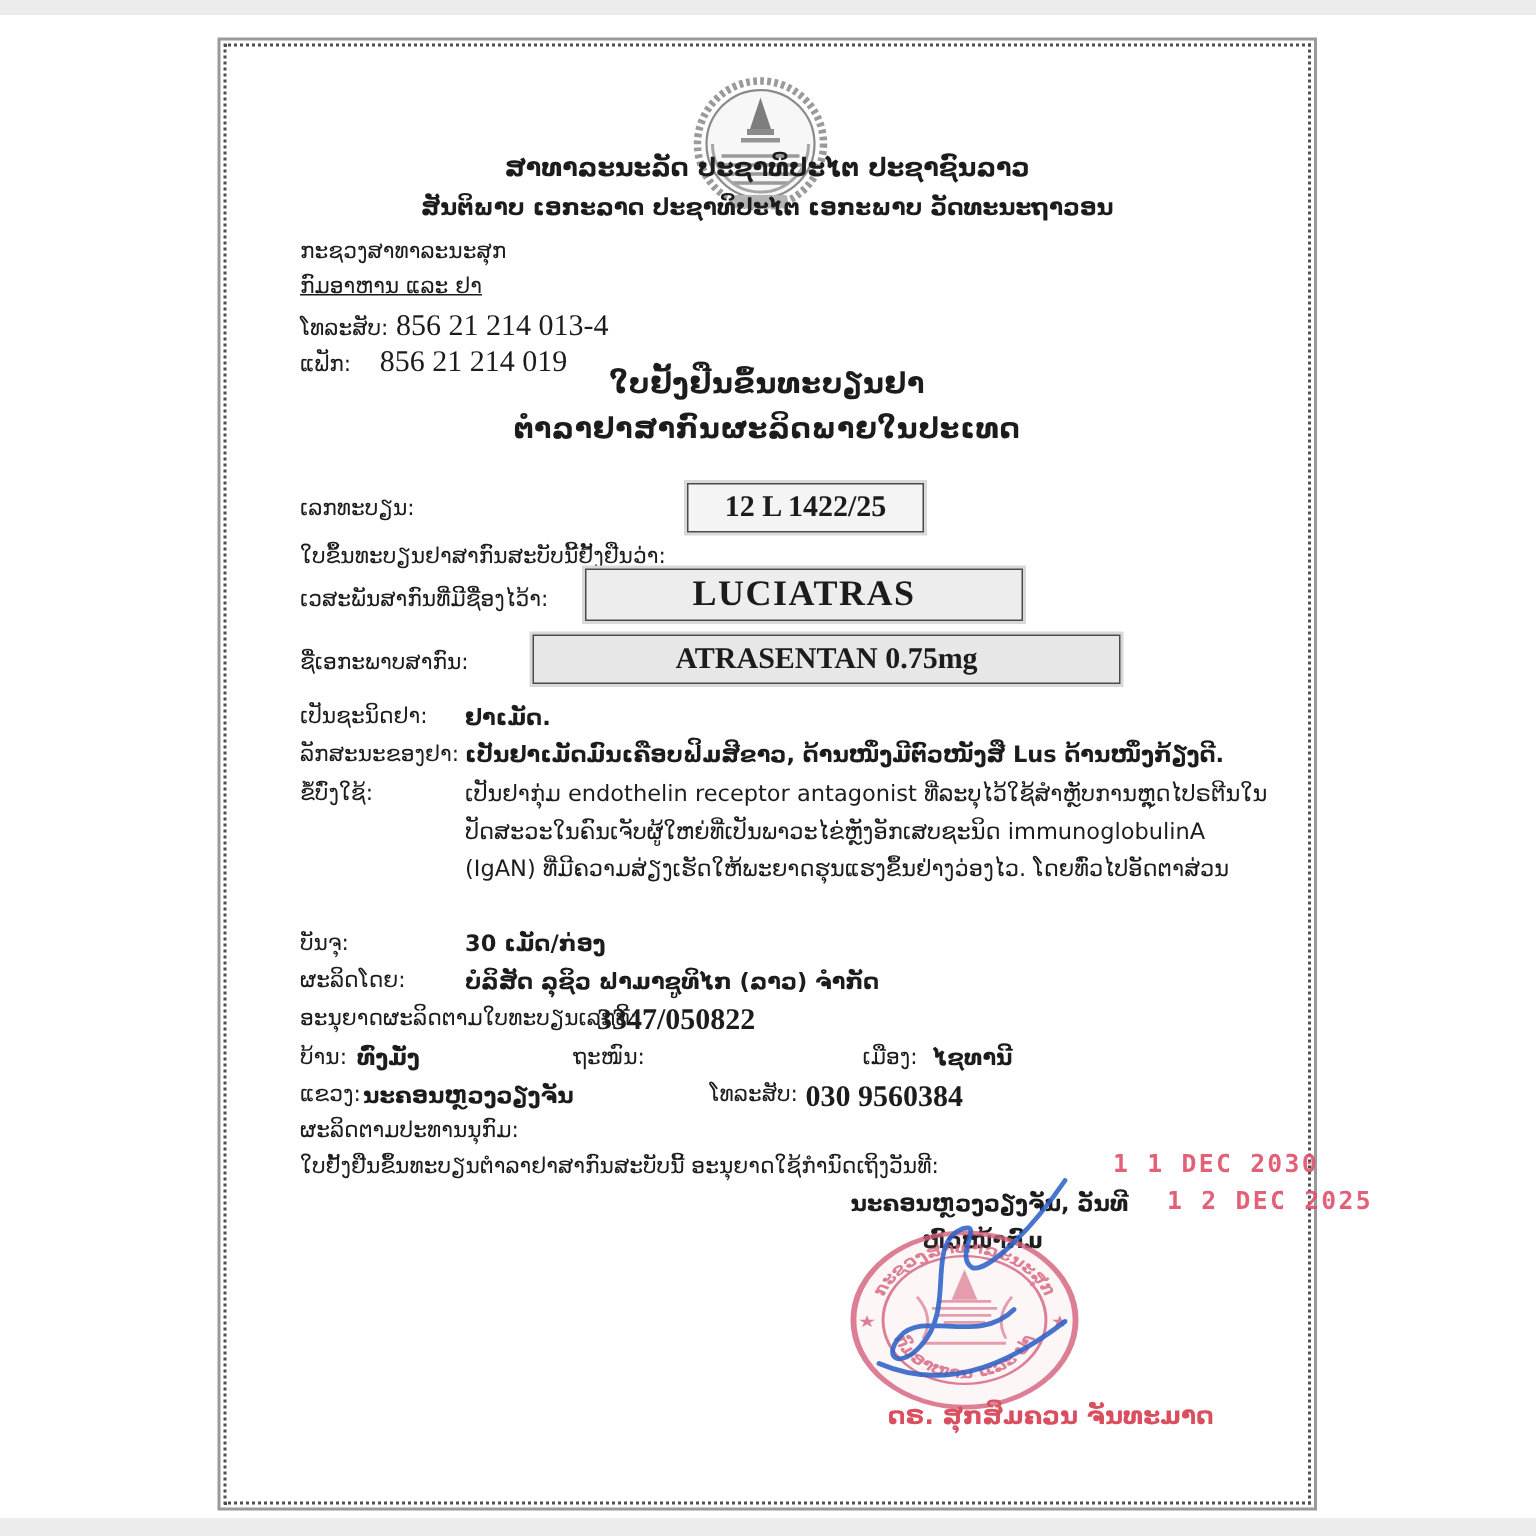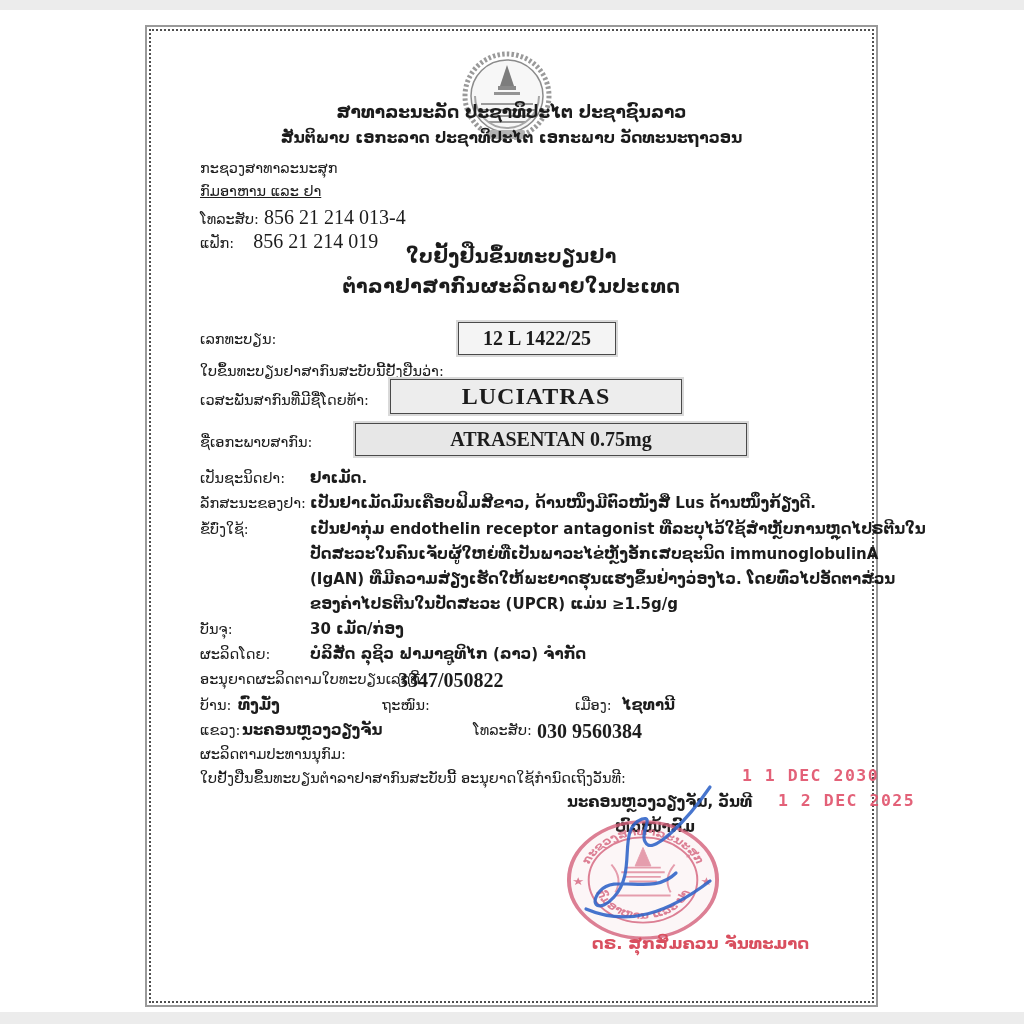--- a/index.html
+++ b/index.html
@@ -8,21 +8,21 @@
   #canvas{position:relative;width:1024px;height:1024px;background:#ffffff;}
   .abs{position:absolute;}
   .band{left:0;width:1024px;background:#ececec;}
   .frame-outer{left:145px;top:25px;width:733px;height:982px;
                border:2px solid #9a9a9a;box-sizing:border-box;}
   .frame-inner{position:absolute;inset:2px;border:2px dotted #4f4f4f;}
   .center{left:145px;width:733px;text-align:center;}
   .lao{font-family:"DejaVu Sans",sans-serif;}
   .serif{font-family:"Liberation Serif",serif;}
   .b{font-weight:bold;}
-  .sb{font-weight:700;text-align:right;}
+  .sb{font-weight:400;text-align:right;}
   .fs14{font-size:14.5px;} .fs15{font-size:15px;} .fs16{font-size:20px;}
   .hline{font-size:17px;font-weight:bold;}
   .h2line{font-size:15.5px;font-weight:bold;}
   .title{font-size:19px;font-weight:bold;letter-spacing:.5px;}
   .box{border:1px solid #4a4a4a;box-shadow:0 0 0 2px #d9d9d9;
        display:flex;align-items:center;justify-content:center;box-sizing:border-box;}
   .box1{background:#f4f4f4;} .box2{background:#ededed;} .box3{background:#e7e7e7;}
   .reddate{font-family:"DejaVu Sans Mono",monospace;font-weight:bold;
            color:#e0506a;font-size:16.5px;letter-spacing:1.5px;opacity:.9;white-space:nowrap;}
   .redname{color:#d94f5f;font-weight:bold;font-size:16.5px;white-space:nowrap;}
@@ -71,41 +71,40 @@
   <div class="abs center lao title" style="top:245px;">ໃບຢັ້ງຢືນຂຶ້ນທະບຽນຢາ</div>
   <div class="abs center lao title" style="top:275px;">ຕຳລາຢາສາກົນຜະລິດພາຍໃນປະເທດ</div>
 
   <div class="abs lao fs14" style="left:200px;top:331px;">ເລກທະບຽນ:</div>
   <div class="abs box box1" style="left:458px;top:322px;width:158px;height:33px;">
     <span class="serif b fs16">12 L 1422/25</span>
   </div>
 
   <div class="abs lao fs14" style="left:200px;top:363px;">ໃບຂຶ້ນທະບຽນຢາສາກົນສະບັບນີ້ຢັ້ງຢືນວ່າ:</div>
 
-  <div class="abs lao fs14" style="left:200px;top:392px;">ເວສະພັນສາກົນທີ່ມີຊື່ໂດຍທ້າ:</div>
+  <div class="abs lao fs14" style="left:200px;top:392px;">ເວສະພັນສາກົນທີ່ມີຊື່ອງໄວ້າ:</div>
   <div class="abs box box2" style="left:390px;top:379px;width:292px;height:35px;">
     <span class="serif b" style="font-size:24px;letter-spacing:1px;">LUCIATRAS</span>
   </div>
 
   <div class="abs lao fs14" style="left:200px;top:434px;">ຊື່ເອກະພາບສາກົນ:</div>
   <div class="abs box box3" style="left:355px;top:423px;width:392px;height:33px;">
     <span class="serif b fs16">ATRASENTAN 0.75mg</span>
   </div>
 
   <div class="abs lao fs14" style="left:200px;top:470px;">ເປັນຊະນິດຢາ:</div>
   <div class="abs lao b fs15" style="left:310px;top:469px;">ຢາເມັດ.</div>
 
   <div class="abs lao fs14" style="left:200px;top:495px;">ລັກສະນະຂອງຢາ:</div>
   <div class="abs lao b fs15 nw" style="left:310px;top:494px;">ເປັນຢາເມັດມົນເຄືອບຟິມສີຂາວ, ດ້ານໜຶ່ງມີຕົວໜັງສື Lus ດ້ານໜຶ່ງກ້ຽງດີ.</div>
 
   <div class="abs lao fs14" style="left:200px;top:521px;">ຂໍ້ບົ່ງໃຊ້:</div>
   <div class="abs lao sb fs15 nw" style="left:310px;top:520px;">ເປັນຢາກຸ່ມ endothelin receptor antagonist ທີ່ລະບຸໄວ້ໃຊ້ສຳຫຼັບການຫຼຸດໄປຣຕີນໃນ</div>
   <div class="abs lao sb fs15 nw" style="left:310px;top:545px;">ປັດສະວະໃນຄົນເຈັບຜູ້ໃຫຍ່ທີ່ເປັນພາວະໄຂ່ຫຼັງອັກເສບຊະນິດ immunoglobulinA</div>
   <div class="abs lao sb fs15 nw" style="left:310px;top:570px;">(IgAN) ທີ່ມີຄວາມສ່ຽງເຮັດໃຫ້ພະຍາດຮຸນແຮງຂຶ້ນຢ່າງວ່ອງໄວ. ໂດຍທົ່ວໄປອັດຕາສ່ວນ</div>
-  <div class="abs lao sb fs15 nw" style="left:310px;top:595px;">ຂອງຄ່າໄປຣຕີນໃນປັດສະວະ (UPCR) ແມ່ນ ≥1.5g/g</div>
 
   <div class="abs lao fs14" style="left:200px;top:621px;">ບັນຈຸ:</div>
   <div class="abs lao b fs15" style="left:310px;top:620px;">30 ເມັດ/ກ່ອງ</div>
 
   <div class="abs lao fs14" style="left:200px;top:646px;">ຜະລິດໂດຍ:</div>
   <div class="abs lao b fs15 nw" style="left:310px;top:645px;">ບໍລິສັດ ລຸຊິວ ຟາມາຊູທິໄກ (ລາວ) ຈຳກັດ</div>
 
   <div class="abs lao fs14" style="left:200px;top:671px;">ອະນຸຍາດຜະລິດຕາມໃບທະບຽນເລກທີ:</div>
   <div class="abs serif b fs16" style="left:398px;top:669px;">3347/050822</div>
 

